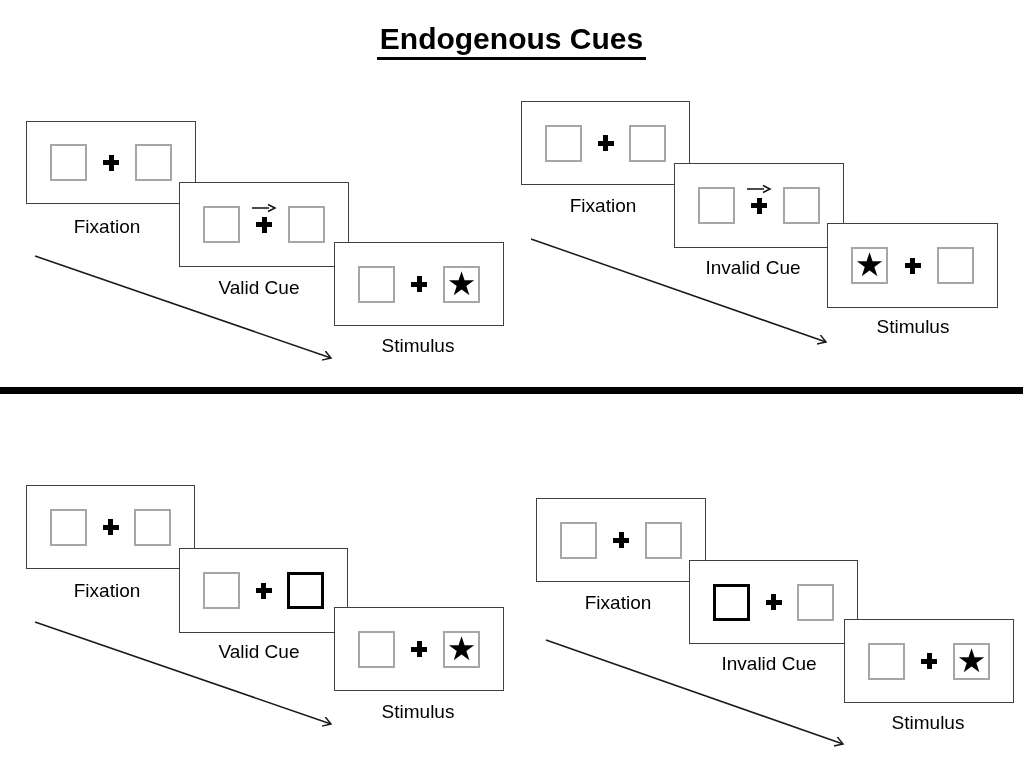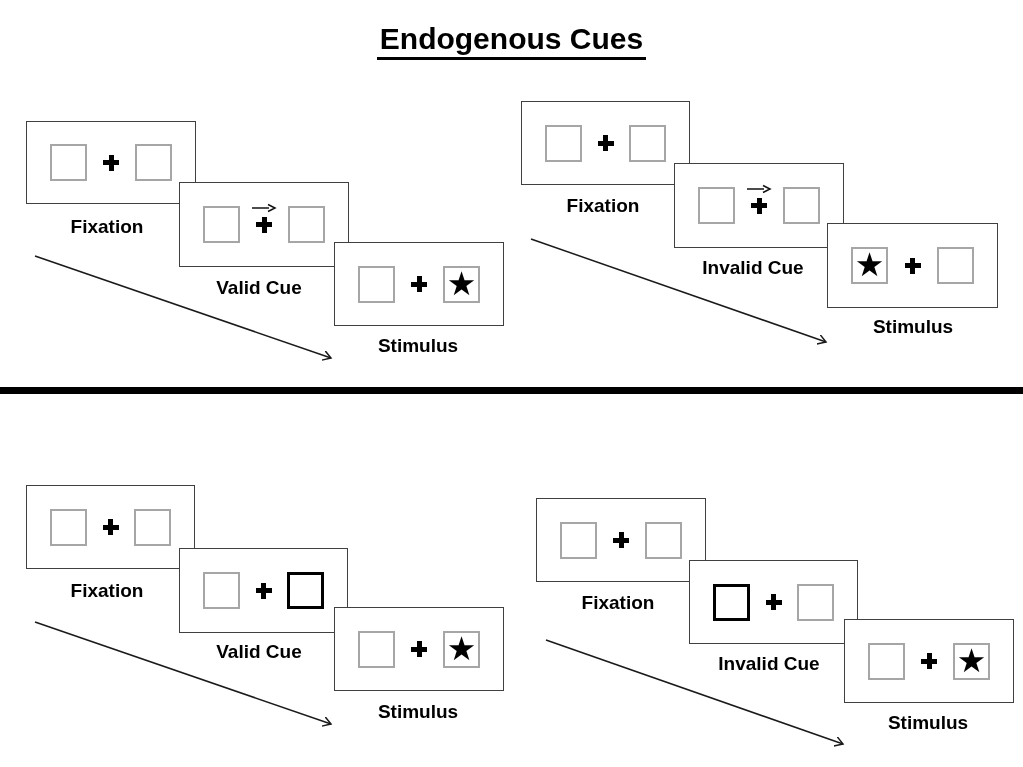--- a/index.html
+++ b/index.html
@@ -27,21 +27,21 @@
   .center{position:relative;display:flex;align-items:center;justify-content:center;height:16px;}
   .plus{position:relative;width:16px;height:16px;display:inline-block;}
   .plus::before{content:"";position:absolute;left:0;top:5.5px;width:16px;height:5px;background:#000;}
   .plus::after{content:"";position:absolute;top:0;left:5.5px;width:5px;height:16px;background:#000;}
   .cue-arrow{position:absolute;bottom:19px;left:50%;transform:translateX(-50%);}
   .star{
     font-family:"DejaVu Sans",sans-serif;font-size:33px;line-height:33px;color:#000;
     display:inline-block;transform:translateY(-1px);
   }
   .step-label{
-    position:absolute;font-size:19px;font-weight:bold;text-align:center;white-space:nowrap;
+    position:absolute;font-size:19px;font-weight:normal;text-align:center;white-space:nowrap;
   }
   .tl-arrow{position:absolute;overflow:visible;}
 </style>
 </head>
 <body>
 
 <div id="stage">
 
   <div class="section-title" style="top:22px">
     <span class="u">Endogenous Cues</span>

